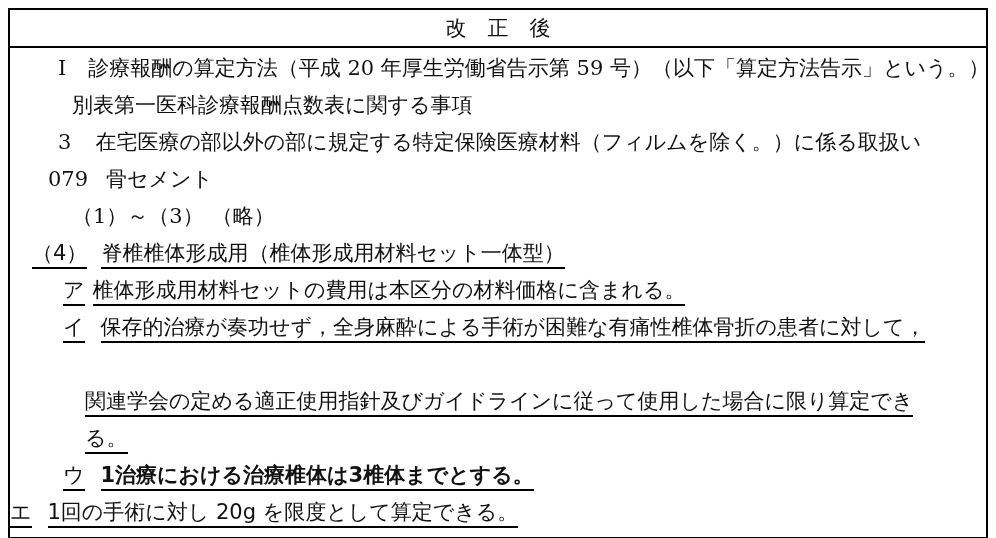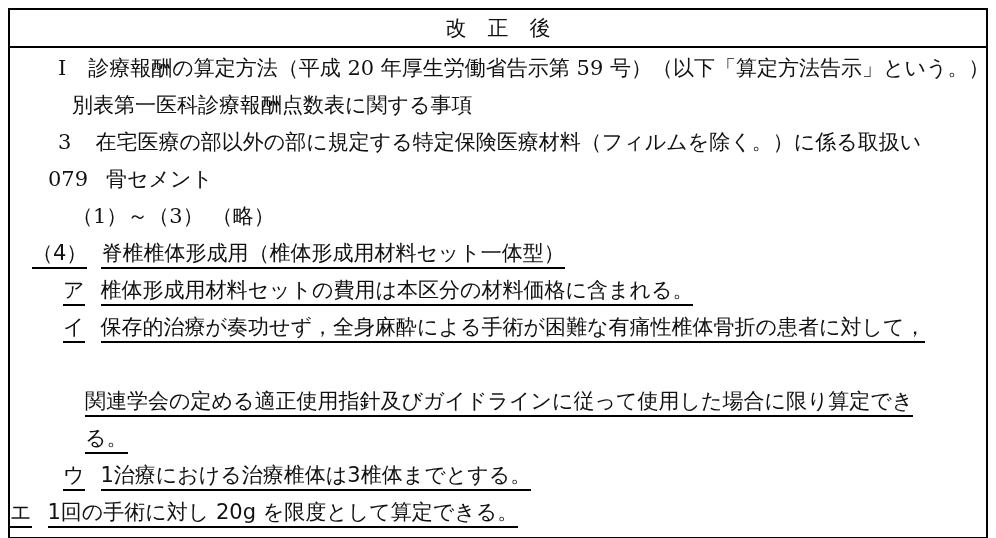--- a/index.html
+++ b/index.html
@@ -61,20 +61,20 @@
   <div class="header-cell">
     <span>改　正　後</span>
   </div>
   <div class="body-cell" id="body-cell">
       <div class="text-line serif" style="padding-left: 12px;"><span class="seg">Ⅰ</span><span class="seg" style="margin-left: 22px;">診療報酬の算定方法（平成 20 年厚生労働省告示第 59 号）（以下「算定方法告示」という。）</span></div>
       <div class="text-line serif" style="padding-left: 26px;"><span class="seg">別表第一医科診療報酬点数表に関する事項</span></div>
       <div class="text-line serif" style="padding-left: 12px;"><span class="seg">3</span><span class="seg" style="margin-left: 24px;">在宅医療の部以外の部に規定する特定保険医療材料（フィルムを除く。）に係る取扱い</span></div>
       <div class="text-line serif" style="padding-left: 2px;"><span class="seg">079</span><span class="seg" style="margin-left: 18px;">骨セメント</span></div>
       <div class="text-line serif" style="padding-left: 26px;"><span class="seg">（1）～（3）</span><span class="seg" style="margin-left: 8px;">（略）</span></div>
       <div class="text-line sans" style="padding-left: 22px;"><span class="seg u">（4）</span><span class="seg u" style="margin-left: 14px;">脊椎椎体形成用（椎体形成用材料セット一体型）</span></div>
-      <div class="text-line sans" style="padding-left: 53px;"><span class="seg u">ア</span><span class="seg u" style="margin-left: 16px; text-align: center;">椎体形成用材料セットの費用は本区分の材料価格に含まれる。</span></div>
+      <div class="text-line sans" style="padding-left: 53px;"><span class="seg u">ア</span><span class="seg u" style="margin-left: 8px; text-align: center;">椎体形成用材料セットの費用は本区分の材料価格に含まれる。</span></div>
       <div class="text-line sans" style="padding-left: 53px;"><span class="seg u">イ</span><span class="seg u" style="margin-left: 16px;">保存的治療が奏功せず，全身麻酔による手術が困難な有痛性椎体骨折の患者に対して，</span></div>
       <div class="text-line sans" style="padding-left: 75px; margin-top: 37px;"><span class="seg u">関連学会の定める適正使用指針及びガイドラインに従って使用した場合に限り算定でき</span></div>
       <div class="text-line sans" style="padding-left: 75px;"><span class="seg u">る。</span></div>
-      <div class="text-line sans" style="padding-left: 53px;"><span class="seg u">ウ</span><span class="seg u" style="margin-left: 16px;">1治療における治療椎体は3椎体までとする。</span></div>
+      <div class="text-line sans" style="padding-left: 53px;"><span class="seg u">ウ</span><span class="seg u" style="margin-left: 16px; font-weight: bold;">1治療における治療椎体は3椎体までとする。</span></div>
       <div class="text-line sans" style=""><span class="seg u">エ</span><span class="seg u" style="margin-left: 16px;">1回の手術に対し 20g を限度として算定できる。</span></div>
     </div>
 </div>
 
 </body></html>

